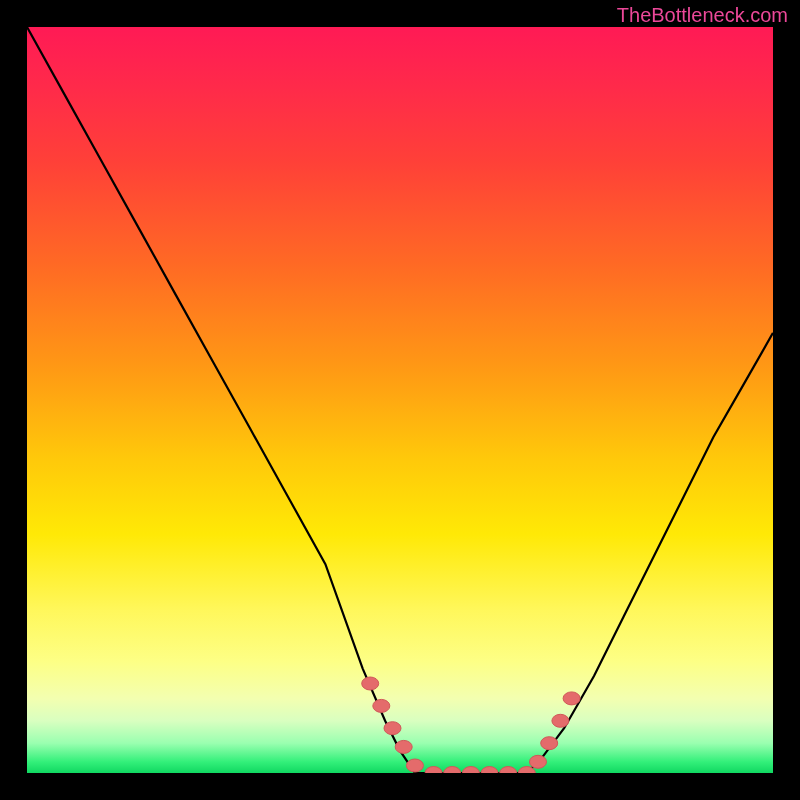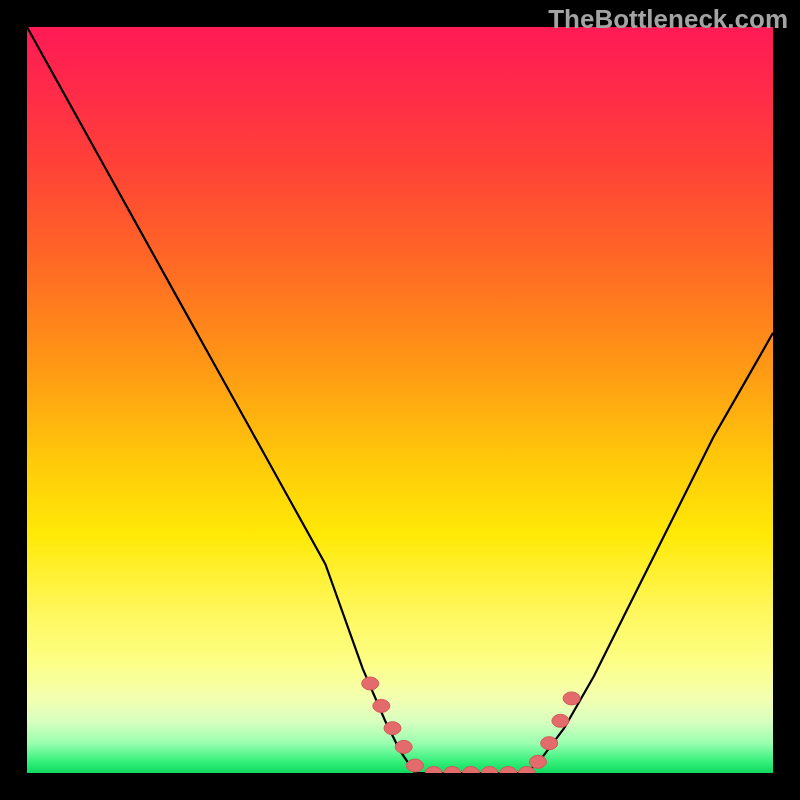--- a/index.html
+++ b/index.html
@@ -48,23 +48,23 @@
   }
   svg.curve {
     position: absolute;
     inset: 0;
   }
   .attribution {
     position: absolute;
     right: 12px;
     top: 4px;
     font-family: Arial, Helvetica, sans-serif;
-    font-size: 26px;
-    font-weight: 700;
-    color: #a3a3a3;
+    font-size: 20px;
+    font-weight: 400;
+    color: #ec4899;
   }
 </style>
 </head>
 <body>
 
 <div class="frame"></div>
 
 <div class="plot-area">
   <div class="gradient"></div>
   <svg class="curve" viewBox="0 0 746 746" preserveAspectRatio="none">

